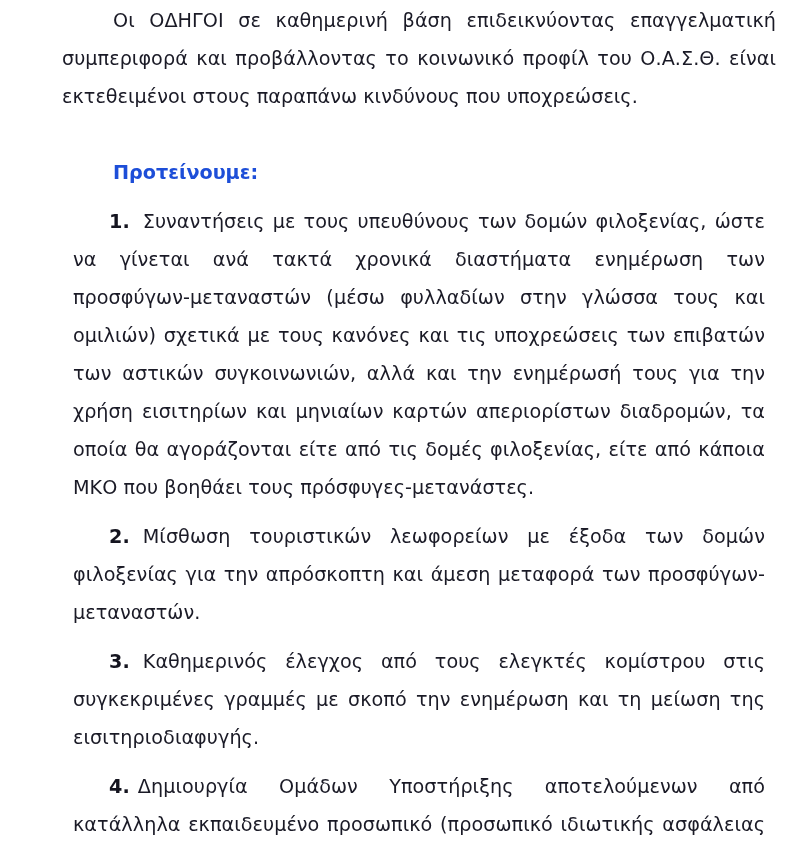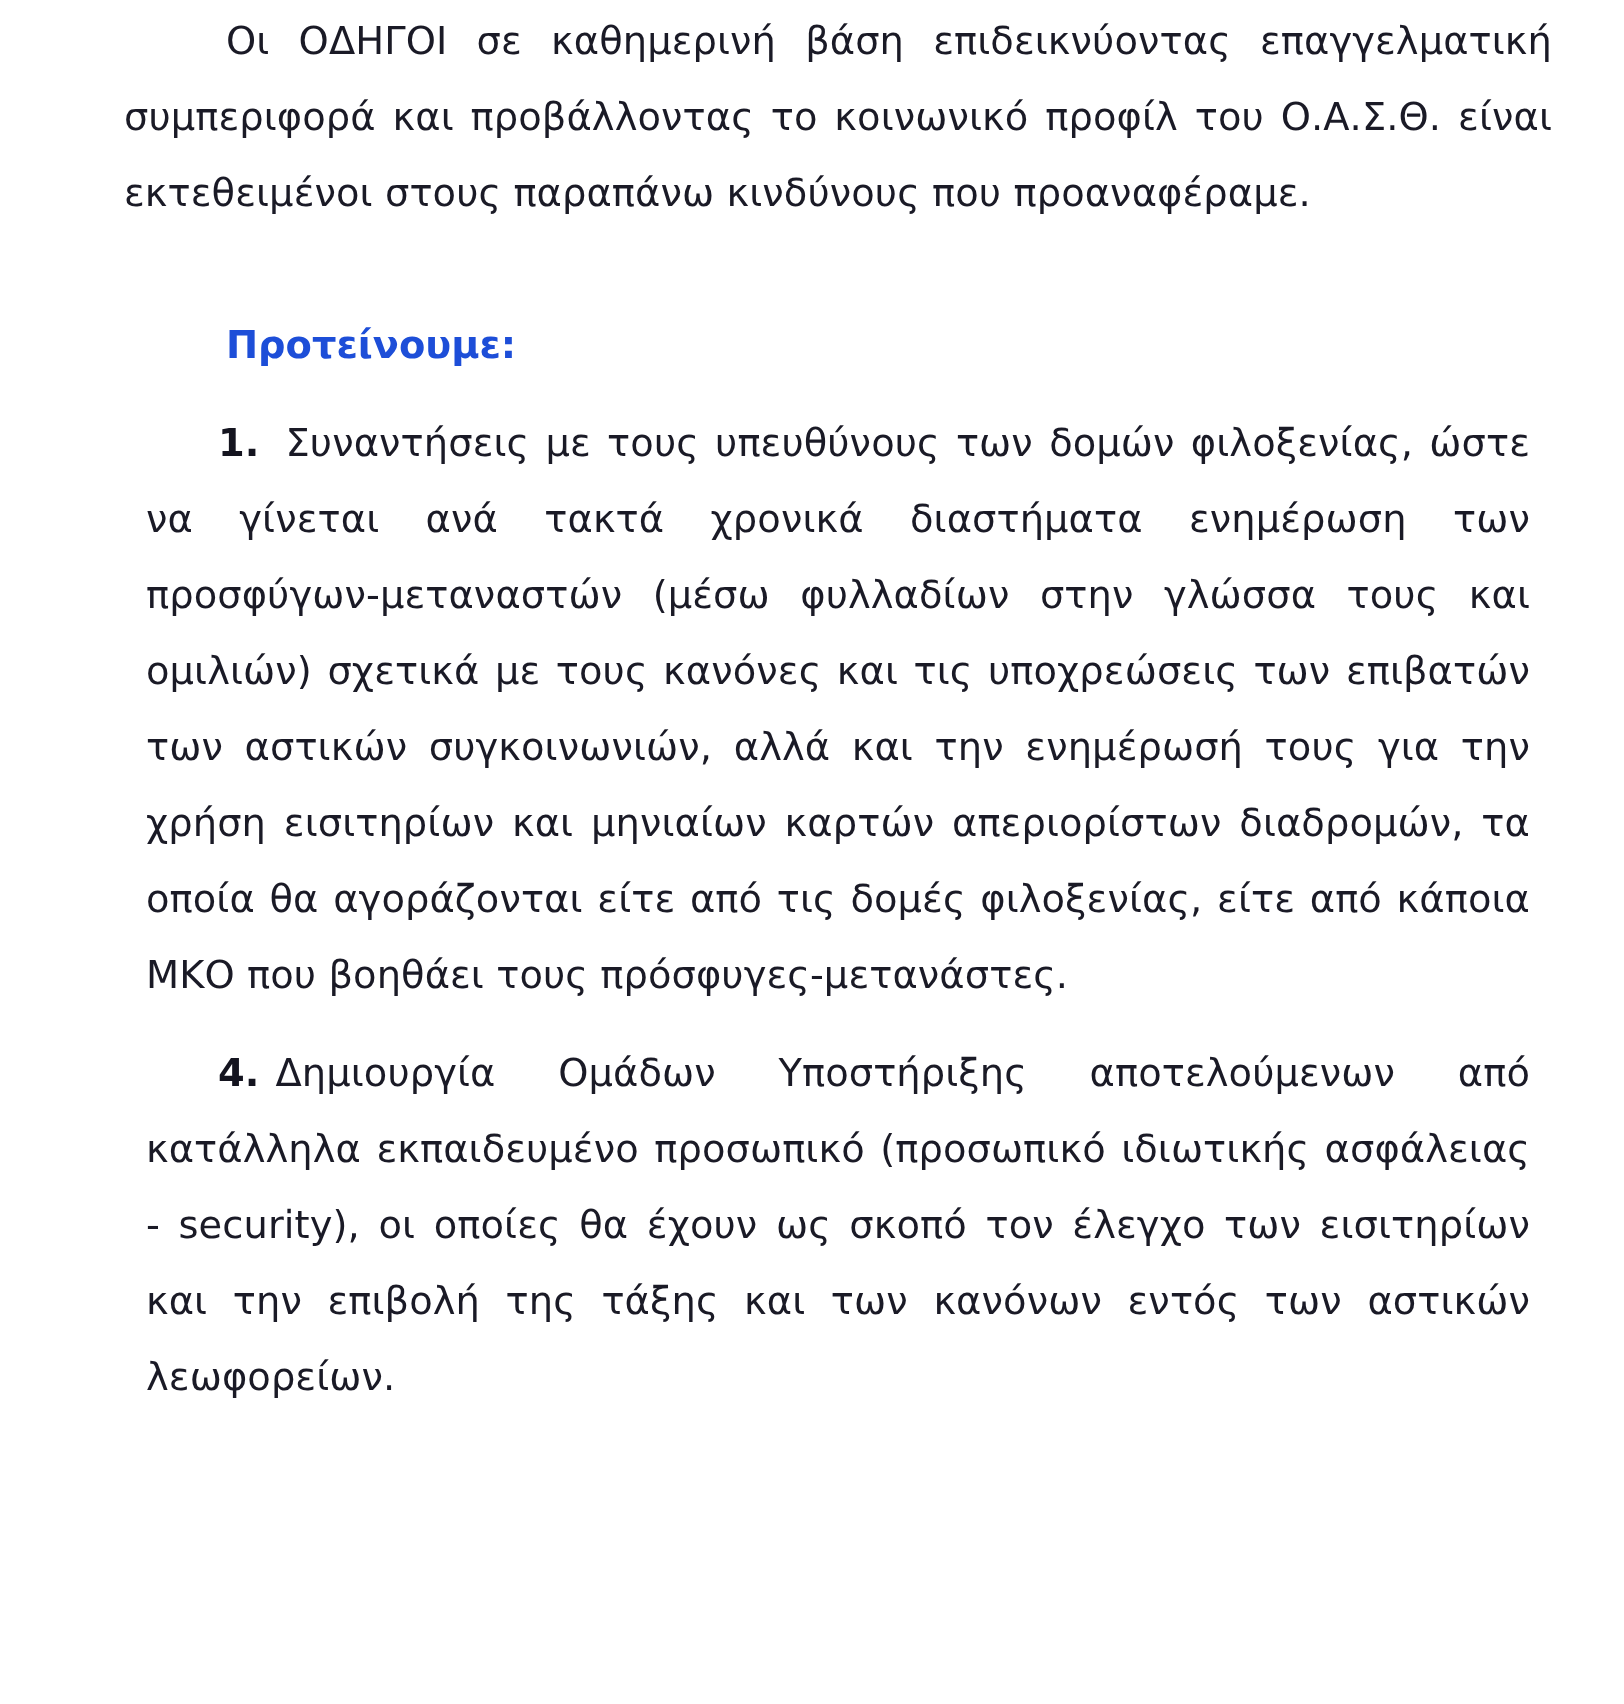--- a/index.html
+++ b/index.html
@@ -93,31 +93,37 @@
   .list-item:last-child {
     text-align-last: left;
   }
 </style>
 </head>
 <body>
 
 <div id="page">
   <div class="doc-body">
 
-    <p class="para indent">Οι ΟΔΗΓΟΙ σε καθημερινή βάση επιδεικνύοντας επαγγελματική συμπεριφορά και προβάλλοντας το κοινωνικό προφίλ του Ο.Α.Σ.Θ. είναι εκτεθειμένοι στους παραπάνω κινδύνους που προαναφέραμε.</p>
+    <p class="para indent">Οι ΟΔΗΓΟΙ σε καθημερινή βάση επιδεικνύοντας επαγγελματική συμπεριφορά και προβάλλοντας το κοινωνικό προφίλ του Ο.Α.Σ.Θ. είναι εκτεθειμένοι στους παραπάνω κινδύνους που υποχρεώσεις.</p>
 
 
     <div class="block-gap"></div>
 
     <p class="heading-line">Προτείνουμε:</p>
 
     <p class="list-item">
       <span class="list-num">1.</span><span class="num-space"></span><span>Συναντήσεις με τους υπευθύνους των δομών φιλοξενίας, ώστε να γίνεται ανά τακτά χρονικά διαστήματα ενημέρωση των προσφύγων-μεταναστών (μέσω φυλλαδίων στην γλώσσα τους και ομιλιών) σχετικά με τους κανόνες και τις υποχρεώσεις των επιβατών των αστικών συγκοινωνιών, αλλά και την ενημέρωσή τους για την χρήση εισιτηρίων και μηνιαίων καρτών απεριορίστων διαδρομών, τα οποία θα αγοράζονται είτε από τις δομές φιλοξενίας, είτε από κάποια ΜΚΟ που βοηθάει τους πρόσφυγες-μετανάστες.</span>
     </p>
 
+    <p class="list-item">
+      <span class="list-num">2.</span><span class="num-space"></span><span>Μίσθωση τουριστικών λεωφορείων με έξοδα των δομών φιλοξενίας για την απρόσκοπτη και άμεση μεταφορά των προσφύγων-μεταναστών.</span>
+    </p>
 
+    <p class="list-item">
+      <span class="list-num">3.</span><span class="num-space"></span><span>Καθημερινός έλεγχος από τους ελεγκτές κομίστρου στις συγκεκριμένες γραμμές με σκοπό την ενημέρωση και τη μείωση της εισιτηριοδιαφυγής.</span>
+    </p>
 
     <p class="list-item">
       <span class="list-num">4.</span><span class="num-space tight"></span><span>Δημιουργία Ομάδων Υποστήριξης αποτελούμενων από κατάλληλα εκπαιδευμένο προσωπικό (προσωπικό ιδιωτικής ασφάλειας - security), οι οποίες θα έχουν ως σκοπό τον έλεγχο των εισιτηρίων και την επιβολή της τάξης και των κανόνων εντός των αστικών λεωφορείων.</span>
     </p>
 
   </div>
 </div>
 
 </body></html>

